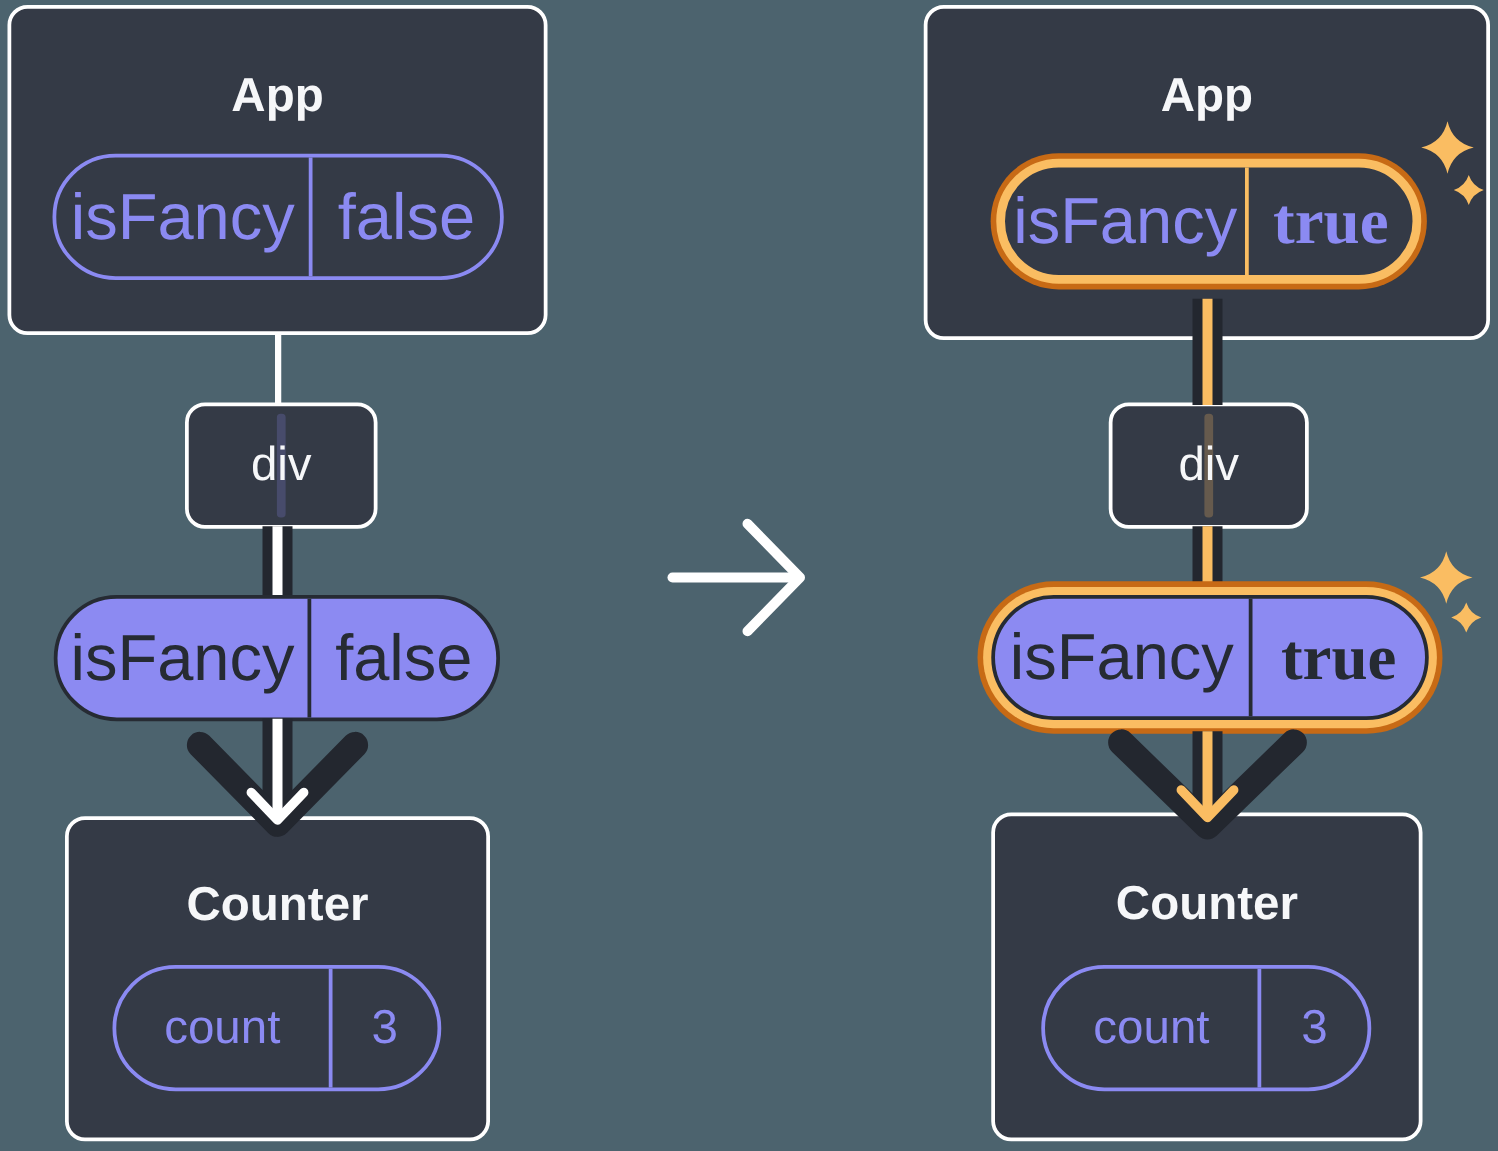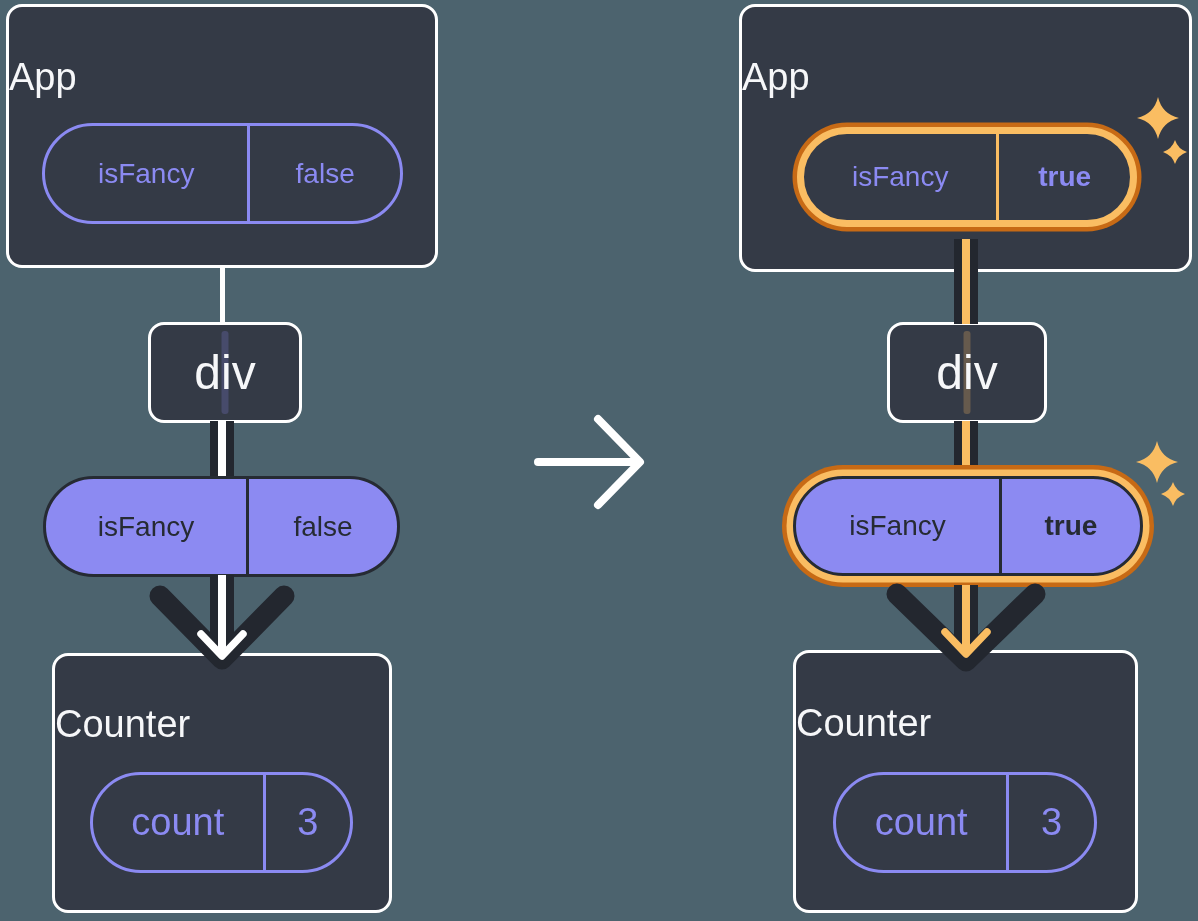--- a/index.html
+++ b/index.html
@@ -14,41 +14,41 @@
   
   .box{
     position:absolute;box-sizing:border-box;
     background:#343A46;
     border:3.5px solid #FFFFFF;
     border-radius:16px;
     z-index:1;
   }
   .box-title{
     position:absolute;left:0;width:100%;
-    color:#F6F7F9;
-    font-size:38px;font-weight:400;line-height:52px;
+    text-align:center;color:#F6F7F9;
+    font-size:38px;font-weight:700;line-height:52px;
   }
   .div-label{
     position:absolute;left:0;top:0;width:100%;height:100%;
     display:flex;align-items:center;justify-content:center;
-    color:#F6F7F9;font-size:48px;font-weight:500;
+    color:#F6F7F9;font-size:38px;font-weight:500;
   }
   .ghost-line{
     position:absolute;top:6px;bottom:6px;left:50%;width:7px;
     transform:translateX(-50%);border-radius:3px;
   }
   .ghost-purple{background:rgba(139,138,242,0.22);}
   .ghost-orange{background:rgba(250,189,98,0.25);}
 
   
   .pill{
     position:absolute;box-sizing:border-box;
     display:flex;align-items:stretch;
     border-radius:70px;
-    font-size:28px;
+    font-size:52px;
     z-index:3;
   }
   .pill .cell{display:flex;align-items:center;justify-content:center;}
   .pill .cell.key{width:57%;}
   .pill .cell.val{flex:1;text-align:right;}
   .pill .divider{width:3px;align-self:stretch;}
 
   .pill-outline{border:3px solid #8B8AF2;color:#8B8AF2;}
   .pill-outline .divider{background:#8B8AF2;}
 
@@ -67,21 +67,21 @@
   .pill-highlight-filled{
     background:#8C8AF2;border:3px solid #262B33;color:#262B33;
     box-shadow:0 0 0 6.5px #FABD62,0 0 0 11px #C76A15;
   }
   .pill-highlight-filled .divider{background:#262B33;}
   .pill-highlight-filled .cell.key{width:59%;}
 
   .counter-pill{font-size:38px;}
   .counter-pill .cell.key{width:66%;text-align:right;}
 
-  .bold{font-weight:700;}
+  .bold{font-weight:700;font-family:Liberation Serif, serif;}
 
   
   .vline{position:absolute;z-index:2;}
   .vline.dark{background:#23272F;}
   .vline.white{background:#FFFFFF;}
   .vline.orange{background:#FABD62;}
 
   svg.overlay{position:absolute;left:0;top:0;z-index:4;pointer-events:none;}
 </style>
 </head>

